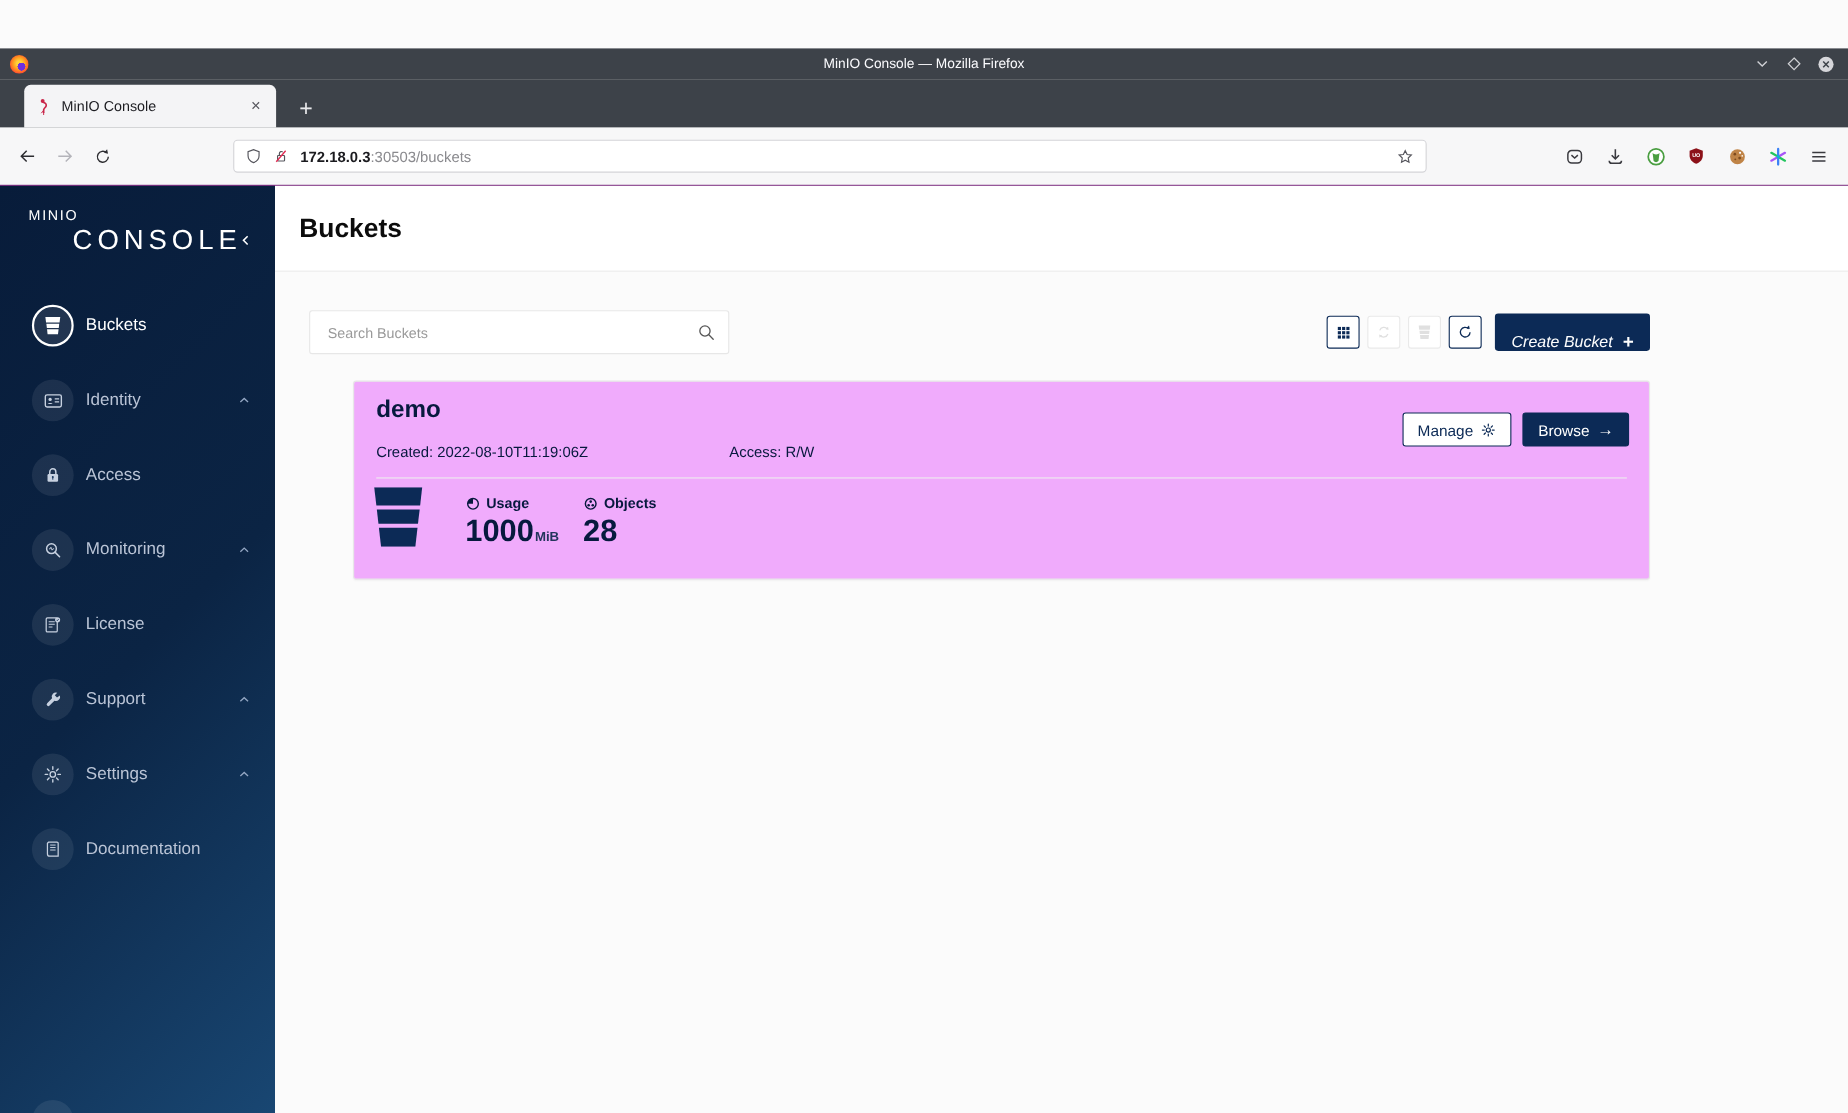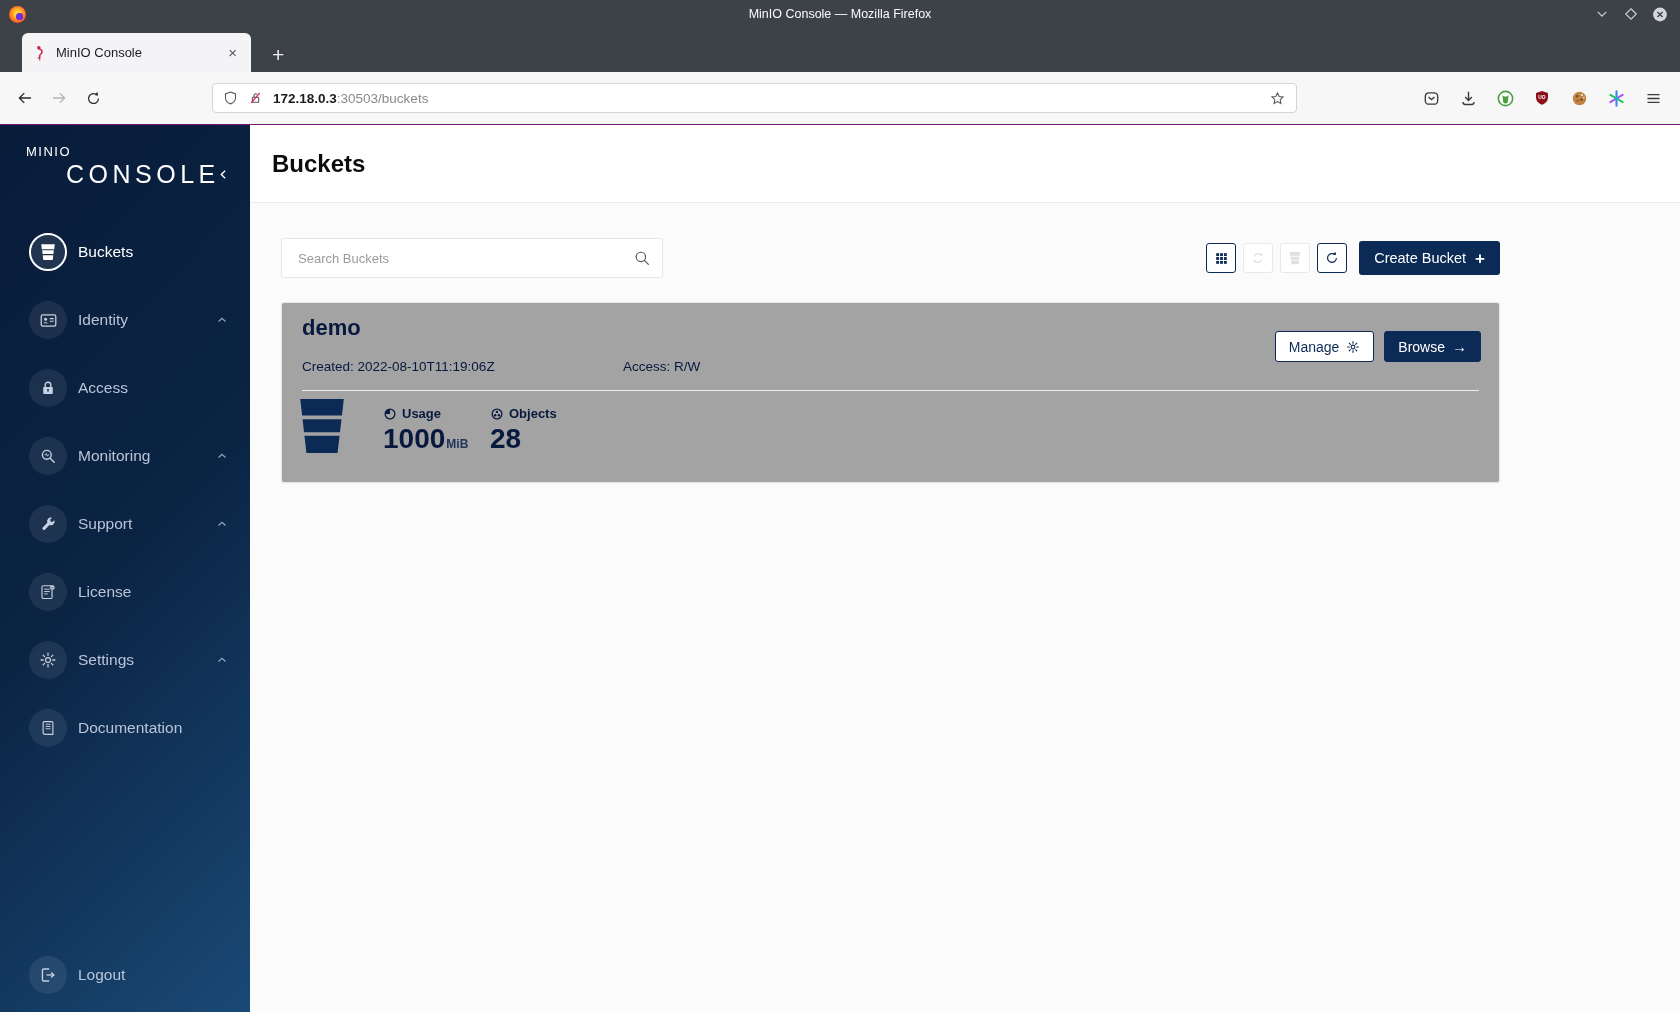--- a/index.html
+++ b/index.html
@@ -1,21 +1,21 @@
 <!DOCTYPE html>
 <html><head>
 <meta charset="utf-8">
 <style>
   * { box-sizing: border-box; margin: 0; padding: 0; }
   html,body { width:1680px; height:1012px; overflow:hidden; }
   body { font-family:"Liberation Sans", sans-serif; background:#fbfbfb; }
   svg { display:block; }
 
   
-  .titlebar { height:28px; background:#3d4249; display:flex; align-items:center; position:relative; }
+  .titlebar { height:28px; background:#3d4249; display:flex; align-items:center; position:relative;margin-top:44px; }
   .ff-logo { width:17px; height:17px; margin-left:9px; border-radius:50%;
     background: radial-gradient(circle at 62% 62%, #6d2fe0 0 24%, rgba(0,0,0,0) 25%),
                 radial-gradient(circle at 50% 45%, #ffd43a 0 18%, #ff9a1f 45%, #ff4f2e 72%, #d8325a 100%); }
   .win-title { position:absolute; left:0; right:0; text-align:center; color:#fbfbfe; font-size:12.5px; }
   .win-controls { margin-left:auto; display:flex; align-items:center; gap:13px; padding-right:12px; z-index:2; }
   .win-btn { width:16px; height:16px; display:flex; align-items:center; justify-content:center; cursor:default; }
 
   .tabbar { height:44px; background:#3d4249; display:flex; align-items:flex-end;padding-left:18px; }
   .tab { margin-left:4px; width:229px; height:39px; background:#f4f4f6; border-radius:6px 6px 0 0;
          display:flex; align-items:center; padding:0 10px; }
@@ -60,25 +60,25 @@
   .search-wrap { position:relative; width:382px; }
   .search-input { width:100%; height:40px; border:1px solid #e7e7e7; border-radius:3px; background:#fff;
                   padding:0 42px 0 16px; font-size:13px; font-family:"Liberation Sans",sans-serif; color:#333; outline:none; }
   .search-input::placeholder { color:#9a9a9a; }
   .search-ic { position:absolute; right:12px; top:11px; color:#555; }
   .right-cluster { margin-left:auto; display:flex; align-items:center; gap:7px; }
   .icon-btn { width:30px; height:30px; border-radius:3px; background:#fff; border:1px solid #0c2a56; color:#0c2a56;
               display:flex; align-items:center; justify-content:center; cursor:pointer; }
   .icon-btn.disabled { border-color:#e9e9e9; color:#e0e0e0; cursor:default; }
   .create-btn { margin-left:5px; height:34px; padding:0 15px; background:#0c2a56; color:#fff; border:none; border-radius:3px;
-                font-size:14.5px; font-family:"Liberation Sans",sans-serif; display:flex; align-items:center; gap:9px; cursor:pointer; }
+                font-size:14.5px; font-family:"Liberation Sans",sans-serif; display:flex; align-items:flex-end; gap:9px; cursor:pointer;font-style:italic; }
   .create-plus { font-size:17px; font-weight:700; line-height:1; }
 
-  .bucket-card { position:relative; margin-top:24px; height:181px; background:#a3a3a3; border:1px solid #e7e7e7; border-radius:3px;
-                 box-shadow:0 1px 2px rgba(0,0,0,0.04); }
+  .bucket-card { position:relative; margin-top:24px; height:181px; background:#f0abfc; border:1px solid #e7e7e7; border-radius:3px;
+                 box-shadow:0 1px 2px rgba(0,0,0,0.04);margin-left:40px; }
   .bucket-name { position:absolute; left:20px; top:12px; font-size:22px; font-weight:700; color:#07193e; }
   .bucket-created { position:absolute; left:20px; top:56px; font-size:13.5px; color:#07193e; }
   .bucket-access { position:absolute; left:341px; top:56px; font-size:13.5px; color:#07193e; }
   .card-divider { position:absolute; left:20px; right:20px; top:87px; height:1px; background:#ededed; }
   .big-bucket { position:absolute; left:15px; top:96px; color:#0c2a56; }
   .metric { position:absolute; top:103px; }
   .metric.usage { left:101px; }
   .metric.objects { left:208px; }
   .metric-label { display:flex; align-items:center; gap:5px; font-size:13px; font-weight:700; color:#07193e; }
   .metric-value { margin-top:3px; font-size:28px; font-weight:700; color:#07193e; line-height:1.1; }
@@ -280,41 +280,41 @@
         <span class="side-caret">
           <svg width="12" height="12" viewBox="0 0 24 24">
               <path d="M5 15l7-6.5L19 15" fill="none" stroke="currentColor" stroke-width="2.4"></path>
             </svg>
         </span>
       </div>
 
       <div class="side-item">
         <span class="side-ic">
           <svg width="18" height="18" viewBox="0 0 24 24">
+            <rect x="4" y="3.6" width="13.4" height="17" rx="1.5" fill="none" stroke="currentColor" stroke-width="1.5"></rect>
+            <path d="M7 8.2h7.4M7 11.4h7.4M7 14.6h4.6" stroke="currentColor" stroke-width="1.3"></path>
+            <circle cx="17.8" cy="6" r="3.1" fill="currentColor"></circle>
+            <path d="M16.5 6l1 1 1.6-1.9" fill="none" stroke="#133159" stroke-width="1"></path>
+          </svg>
+        </span>
+        <span class="side-label">License</span>
+      </div>
+
+      <div class="side-item">
+        <span class="side-ic">
+          <svg width="18" height="18" viewBox="0 0 24 24">
             <path d="M20.6 7a5 5 0 0 1-6.6 6.3l-5.9 5.9a2 2 0 0 1-2.9-2.9l5.9-5.9A5 5 0 0 1 17.4 3.8l-3 3 2.7 2.7z" fill="currentColor"></path>
           </svg>
         </span>
         <span class="side-label">Support</span>
         <span class="side-caret">
           <svg width="12" height="12" viewBox="0 0 24 24">
               <path d="M5 15l7-6.5L19 15" fill="none" stroke="currentColor" stroke-width="2.4"></path>
             </svg>
         </span>
-      </div>
-
-      <div class="side-item">
-        <span class="side-ic">
-          <svg width="18" height="18" viewBox="0 0 24 24">
-            <rect x="4" y="3.6" width="13.4" height="17" rx="1.5" fill="none" stroke="currentColor" stroke-width="1.5"></rect>
-            <path d="M7 8.2h7.4M7 11.4h7.4M7 14.6h4.6" stroke="currentColor" stroke-width="1.3"></path>
-            <circle cx="17.8" cy="6" r="3.1" fill="currentColor"></circle>
-            <path d="M16.5 6l1 1 1.6-1.9" fill="none" stroke="#133159" stroke-width="1"></path>
-          </svg>
-        </span>
-        <span class="side-label">License</span>
       </div>
 
       <div class="side-item">
         <span class="side-ic">
           <svg width="18" height="18" viewBox="0 0 24 24" stroke="currentColor" fill="none">
             <circle cx="12" cy="12" r="3.3" stroke-width="1.6"></circle>
             <path d="M12 2.8v2.9M12 18.3v2.9M2.8 12h2.9M18.3 12h2.9M5.5 5.5l2 2M16.5 16.5l2 2M18.5 5.5l-2 2M7.5 16.5l-2 2" stroke-width="1.7" stroke-linecap="round"></path>
           </svg>
         </span>
         <span class="side-label">Settings</span>

